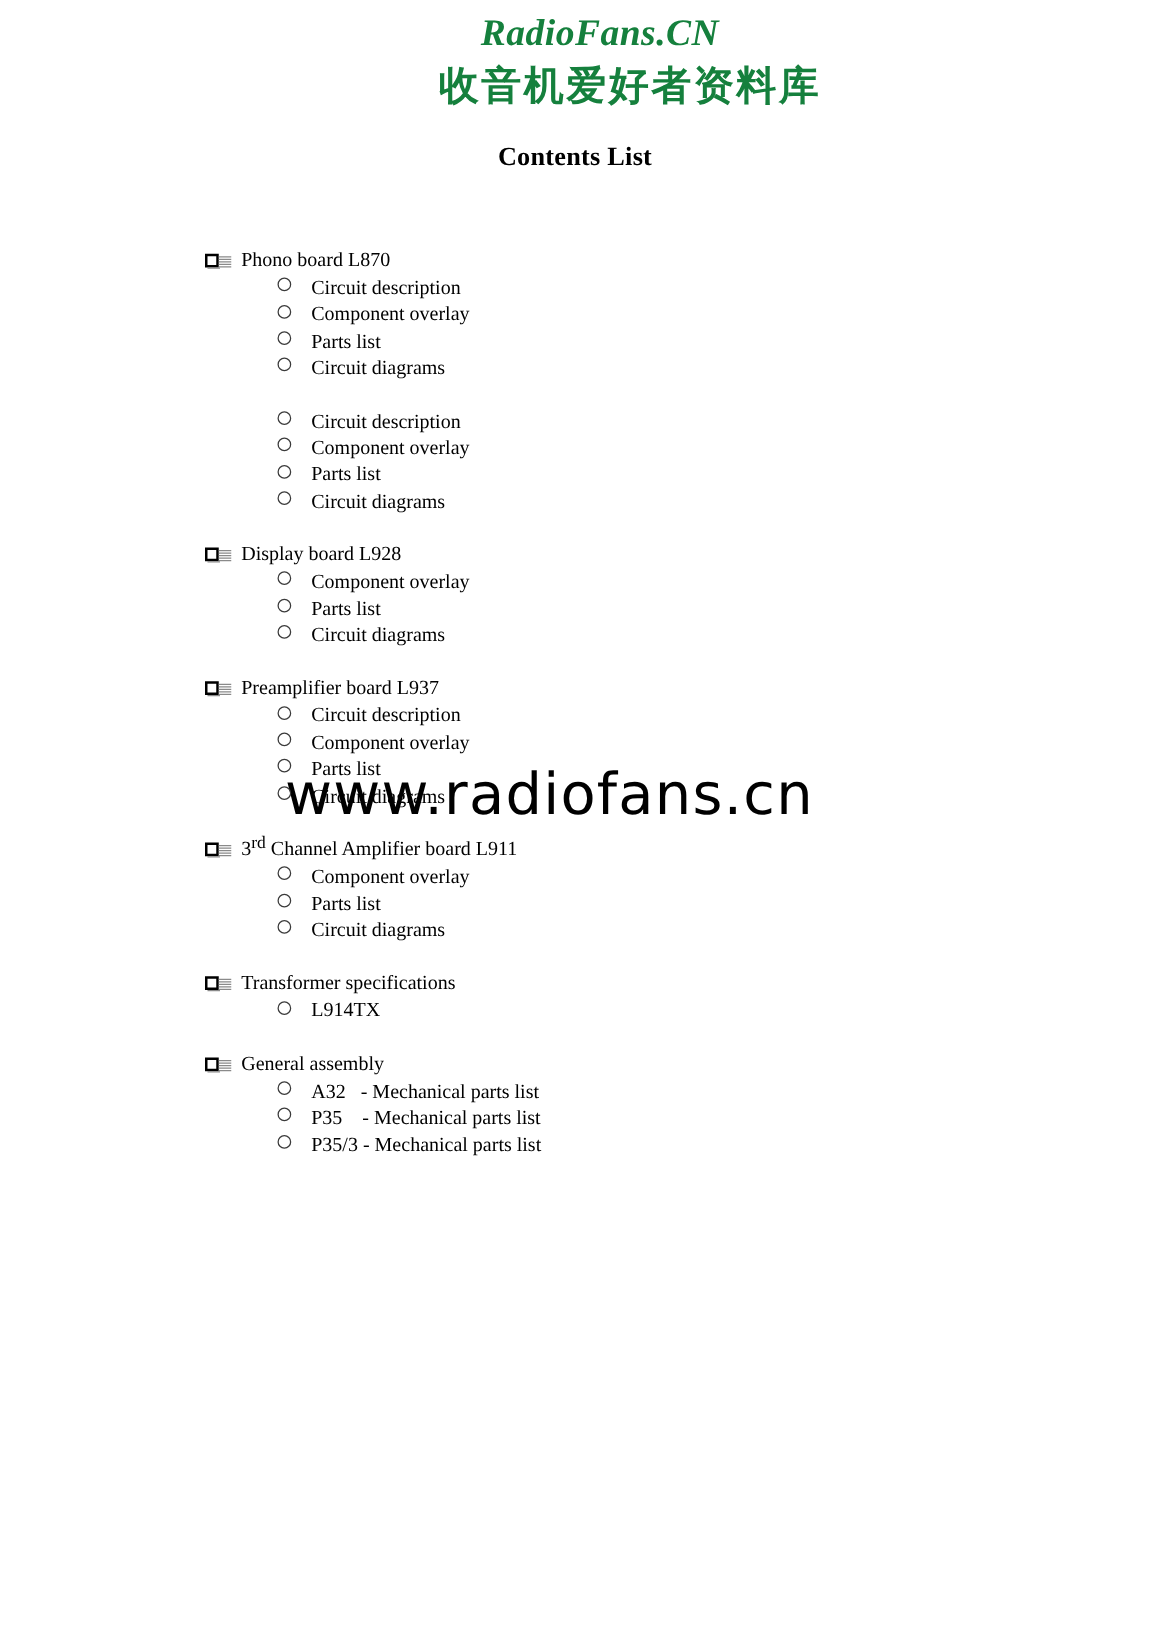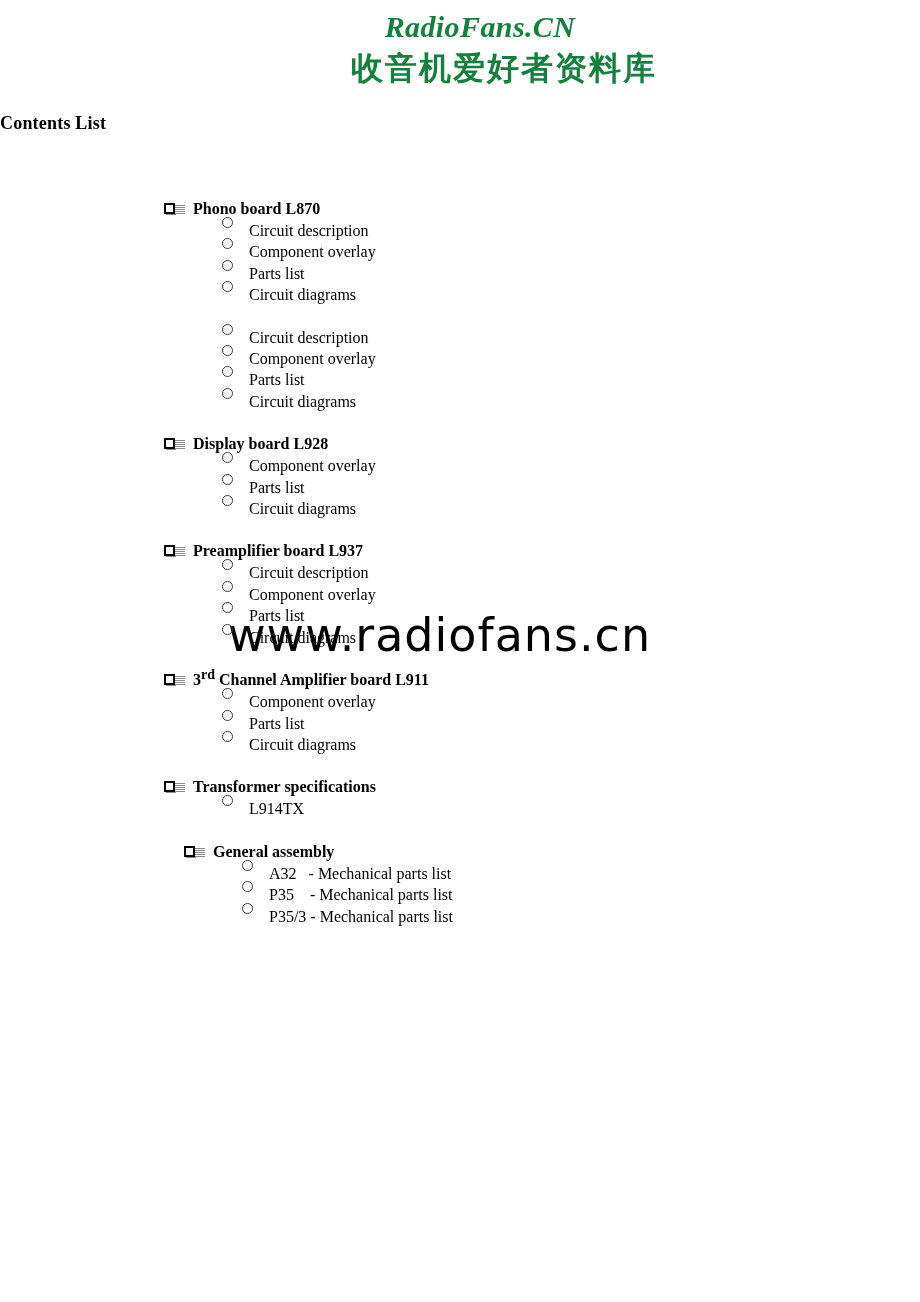--- a/index.html
+++ b/index.html
@@ -44,22 +44,22 @@
     margin-top: 2px;
     margin-left: 48px;
   }
 
   
   .page-title {
     position: absolute;
     top: 113px;
     left: 0;
     width: 920px;
-    text-align: left;
-    font-size: 18px;
+    text-align: center;
+    font-size: 21px;
     font-weight: bold;
     letter-spacing: 0.2px;
   }
 
   
   .wm-body {
     position: absolute;
     top: 612px;
     left: 228px;
     width: 470px;
@@ -77,27 +77,27 @@
   .contents {
     position: absolute;
     top: 198px;
     left: 0;
     width: 920px;
     z-index: 2;
   }
   .group {
     margin-bottom: 21px;
   }
-  .group:last-child { margin-bottom: 0; padding-left: 20px; }
+  .group:last-child { margin-bottom: 0; }
 
   .group-head {
     display: flex;
     align-items: flex-start;
     font-size: 16px;
-    font-weight: bold;
+    font-weight: normal;
     line-height: 22px;
     padding-left: 164px;
   }
   .sq-bullet {
     position: relative;
     display: inline-block;
     width: 11px;
     height: 11px;
     margin-top: 5px;
     flex: 0 0 auto;
@@ -130,21 +130,21 @@
     white-space: pre;
   }
   .group-label sup {
     font-size: 14px;
     vertical-align: 6px;
     line-height: 0;
   }
 
   .sub-item {
     display: flex;
-    align-items: flex-start;
+    align-items: center;
     font-size: 16px;
     line-height: 21.4px;
     padding-left: 222px;
   }
   .circ-bullet {
     flex: 0 0 auto;
     display: inline-block;
     width: 9px;
     height: 9px;
     border: 1px solid #3a3a3a;

